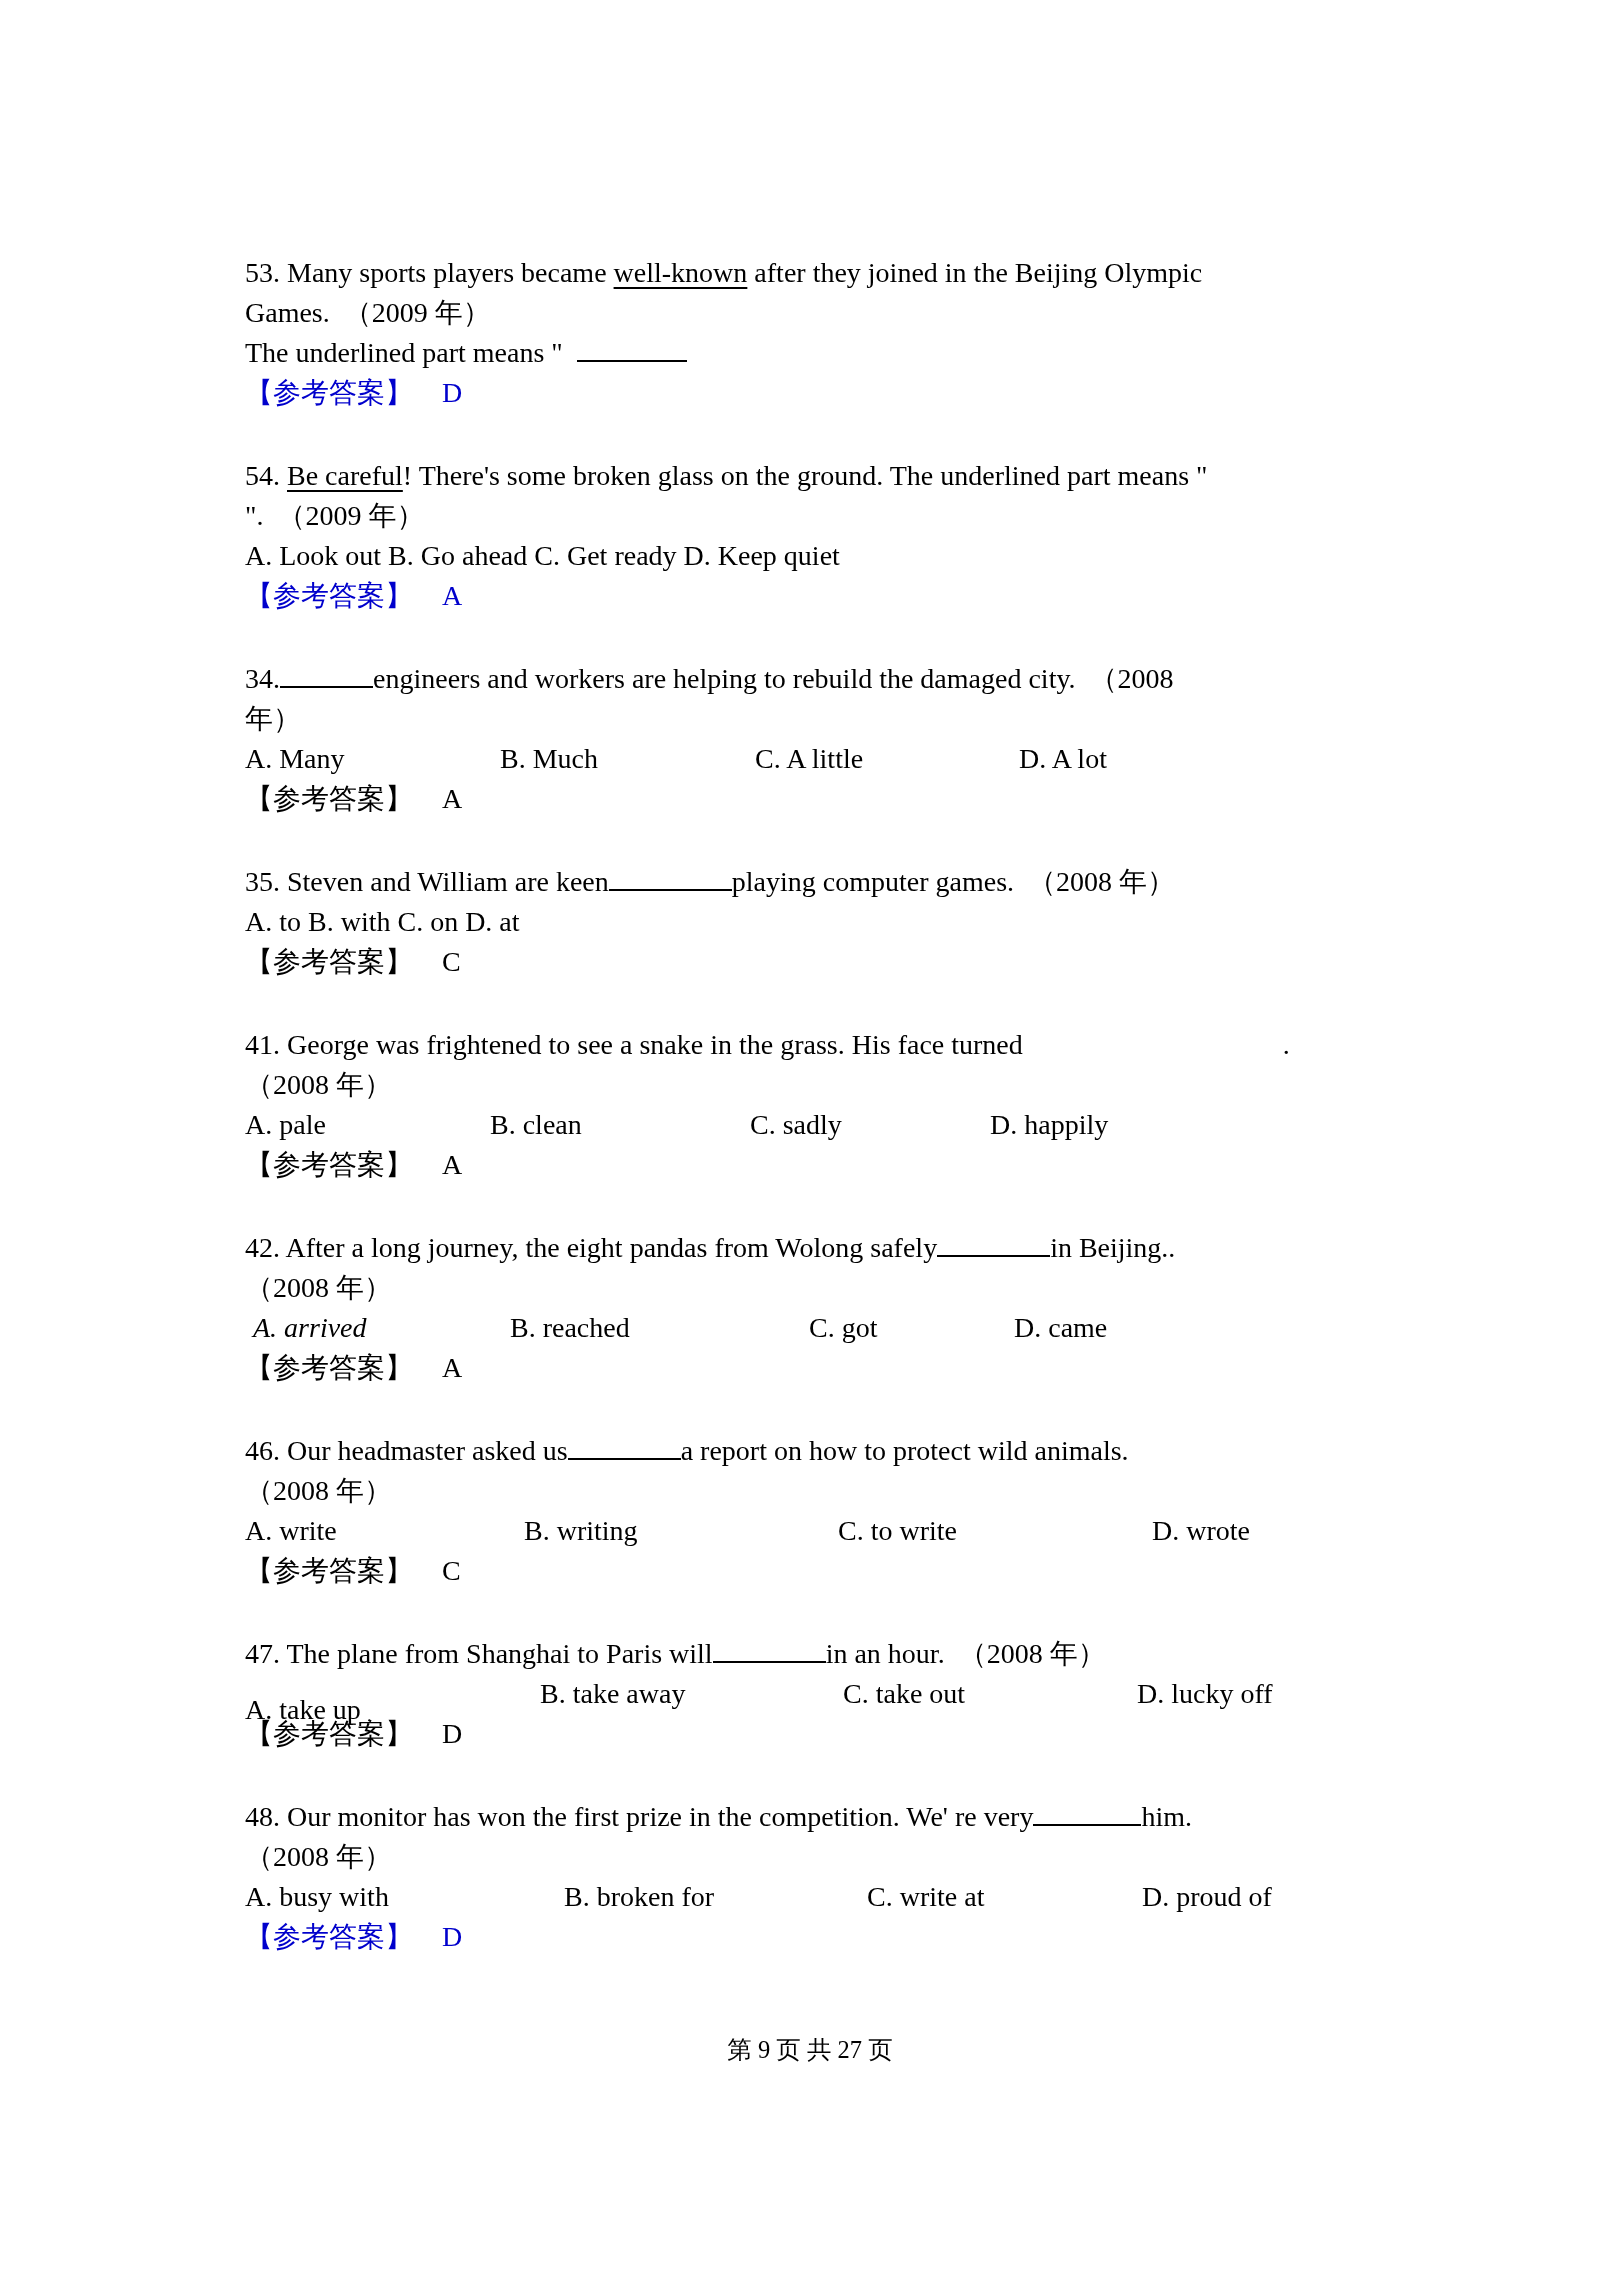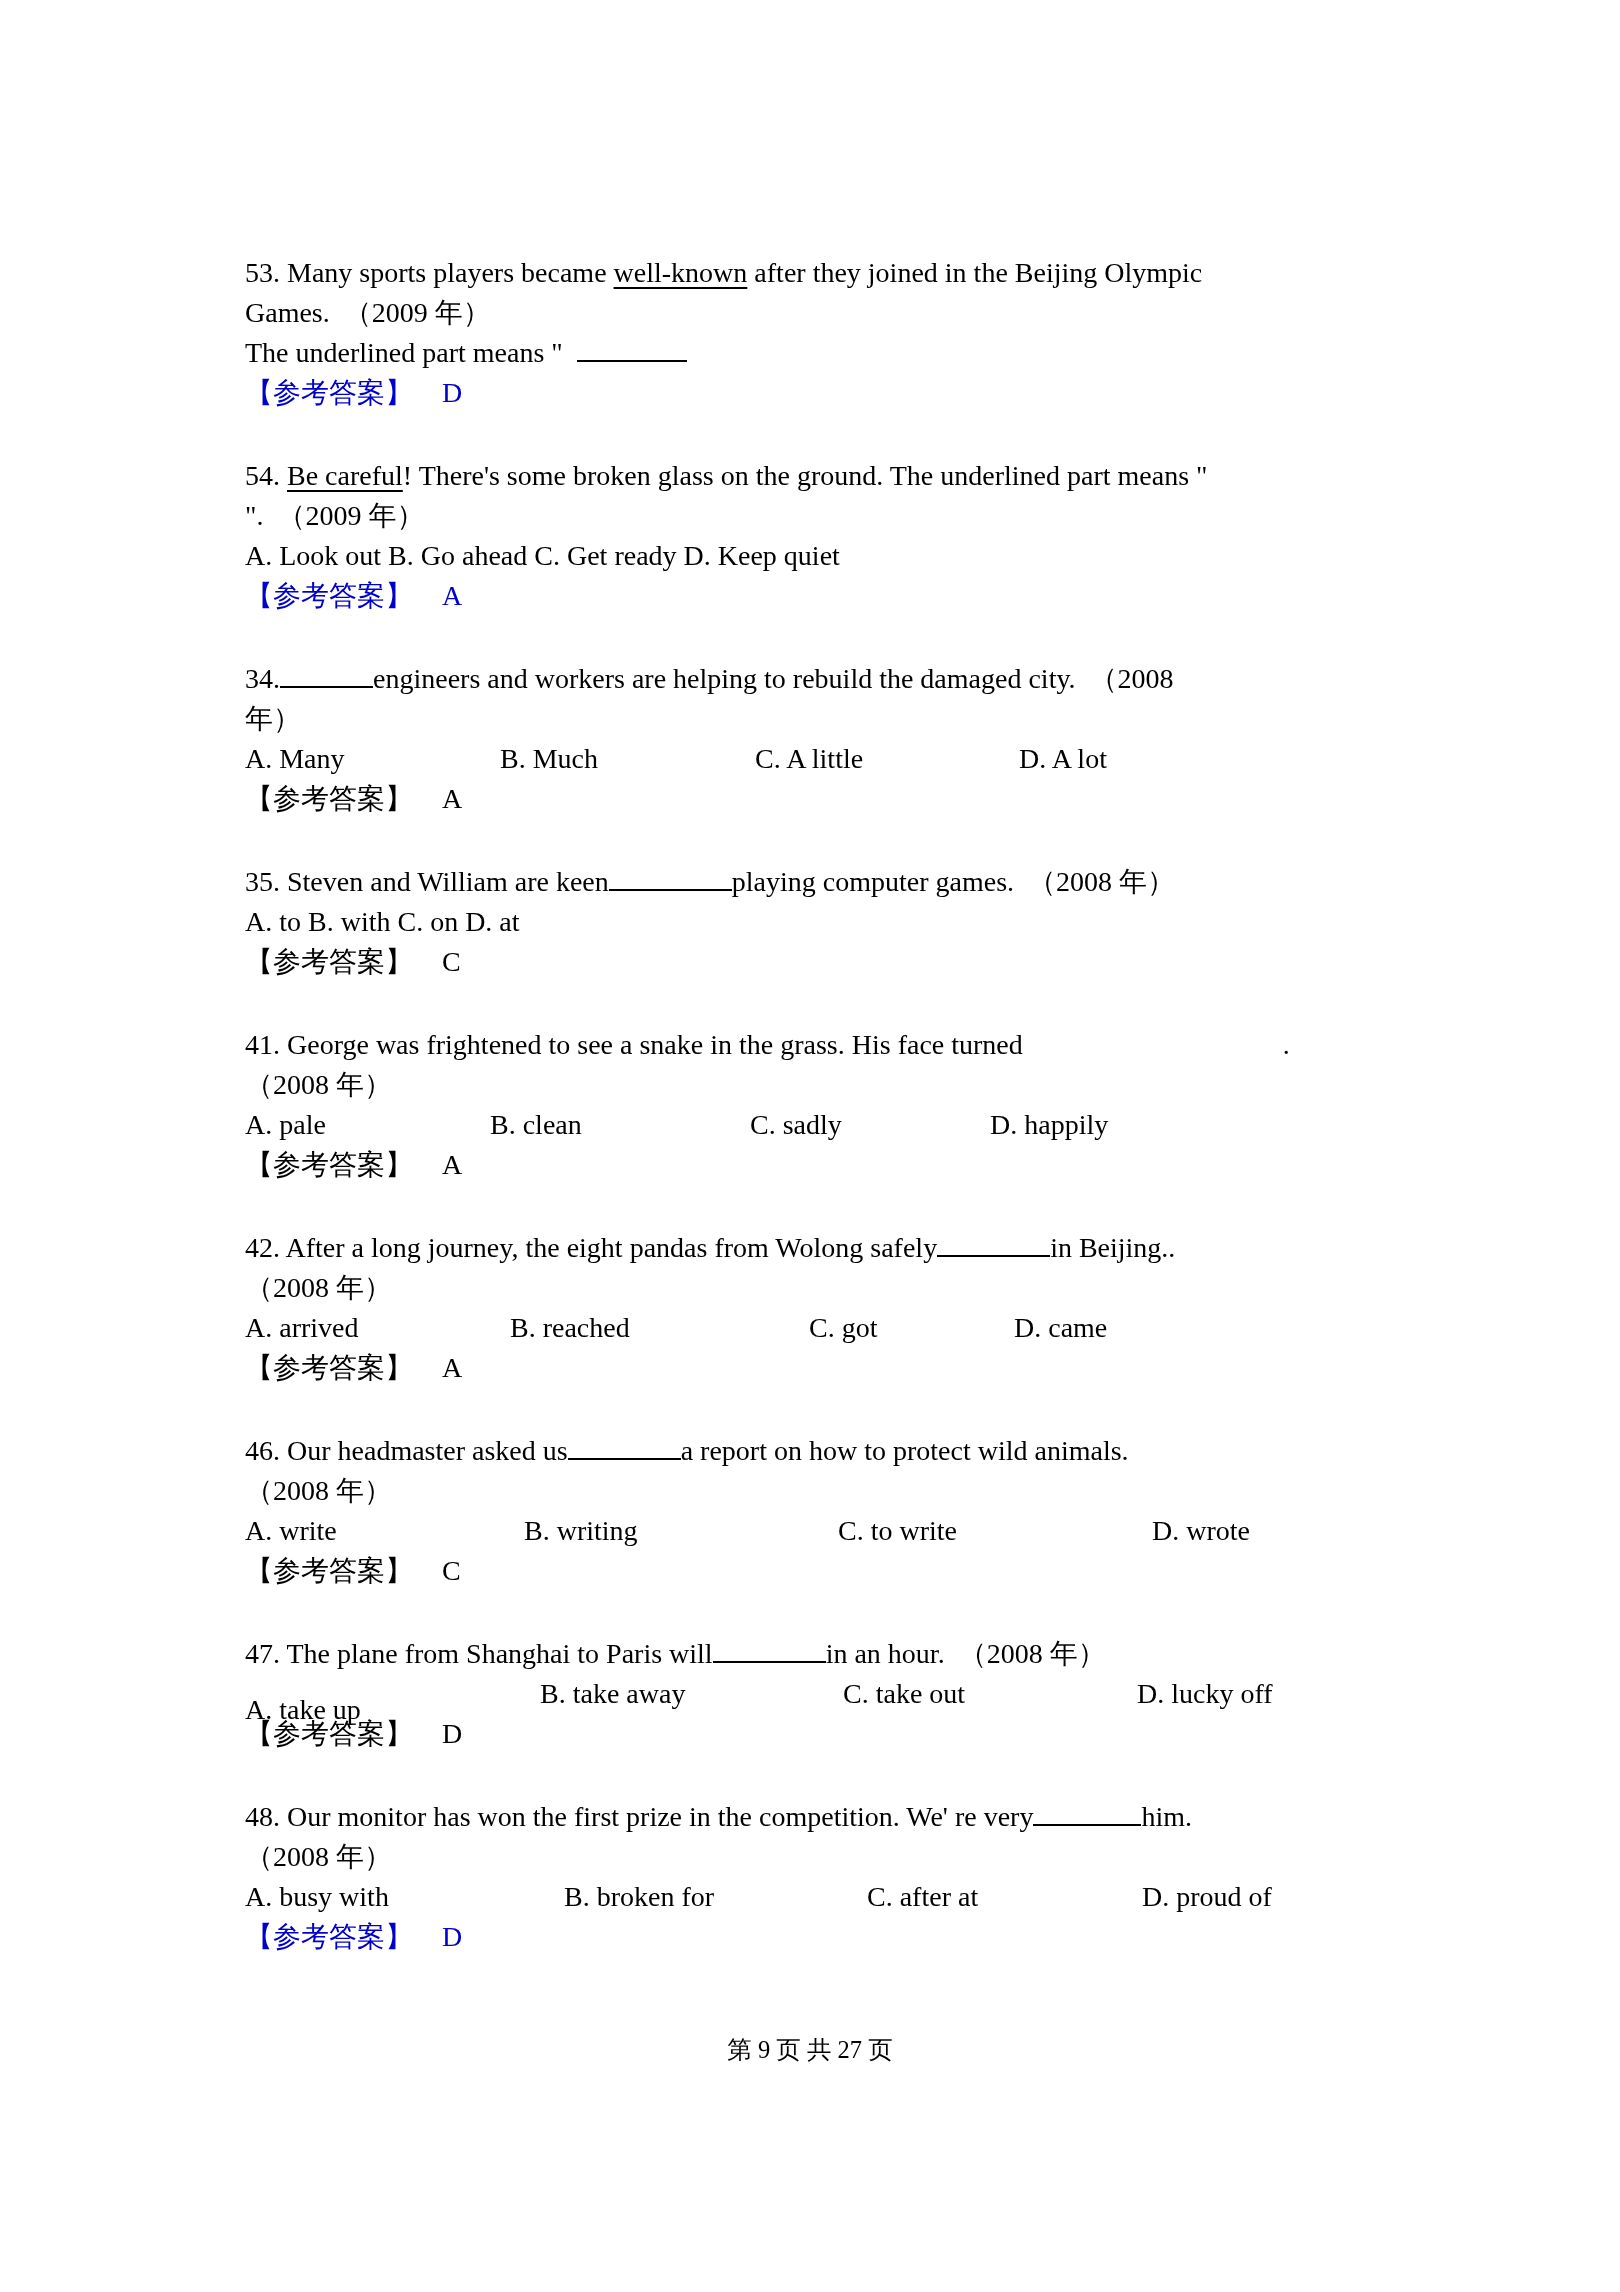--- a/index.html
+++ b/index.html
@@ -61,21 +61,21 @@
         <span class="opt" style="left: 245px;">B. clean</span>
         <span class="opt" style="left: 505px; text-align: center;">C. sadly</span>
         <span class="opt" style="left: 745px;">D. happily</span>
       </div>
       <div class="line answer-line"><span>【参考答案】</span><span class="ans-letter">A</span></div>
     </div>
     <div class="question">
       <div class="line"><span>42. After a long journey, the eight pandas from Wolong safely</span><span class="blank" style="width: 113px;"></span><span>in Beijing..</span></div>
       <div class="line"><span>（2008 年）</span></div>
       <div class="opts-row">
-        <span class="opt" style="left: 0px;">A. arrived</span>
+        <span class="opt" style="left: 8px; font-style: italic;">A. arrived</span>
         <span class="opt" style="left: 265px;">B. reached</span>
         <span class="opt" style="left: 564px;">C. got</span>
         <span class="opt" style="left: 769px;">D. came</span>
       </div>
       <div class="line answer-line"><span>【参考答案】</span><span class="ans-letter">A</span></div>
     </div>
     <div class="question">
       <div class="line"><span>46. Our headmaster asked us</span><span class="blank" style="width: 113px;"></span><span>a report on how to protect wild animals.</span></div>
       <div class="line"><span>（2008 年）</span></div>
       <div class="opts-row">
@@ -95,20 +95,20 @@
         <span class="opt" style="left: 892px;">D. lucky off</span>
       </div>
       <div class="line answer-line"><span>【参考答案】</span><span class="ans-letter">D</span></div>
     </div>
     <div class="question">
       <div class="line"><span>48. Our monitor has won the first prize in the competition. We' re very</span><span class="blank" style="width: 108px;"></span><span>him.</span></div>
       <div class="line"><span>（2008 年）</span></div>
       <div class="opts-row">
         <span class="opt" style="left: 0px;">A. busy with</span>
         <span class="opt" style="left: 319px;">B. broken for</span>
-        <span class="opt" style="left: 622px;">C. after at</span>
+        <span class="opt" style="left: 622px;">C. write at</span>
         <span class="opt" style="left: 897px;">D. proud of</span>
       </div>
       <div class="line answer-line"><span class="blue">【参考答案】</span><span class="ans-letter blue">D</span></div>
     </div>
   </div>
 <div class="footer">第 9 页 共 27 页</div>
 
 
 </body></html>

